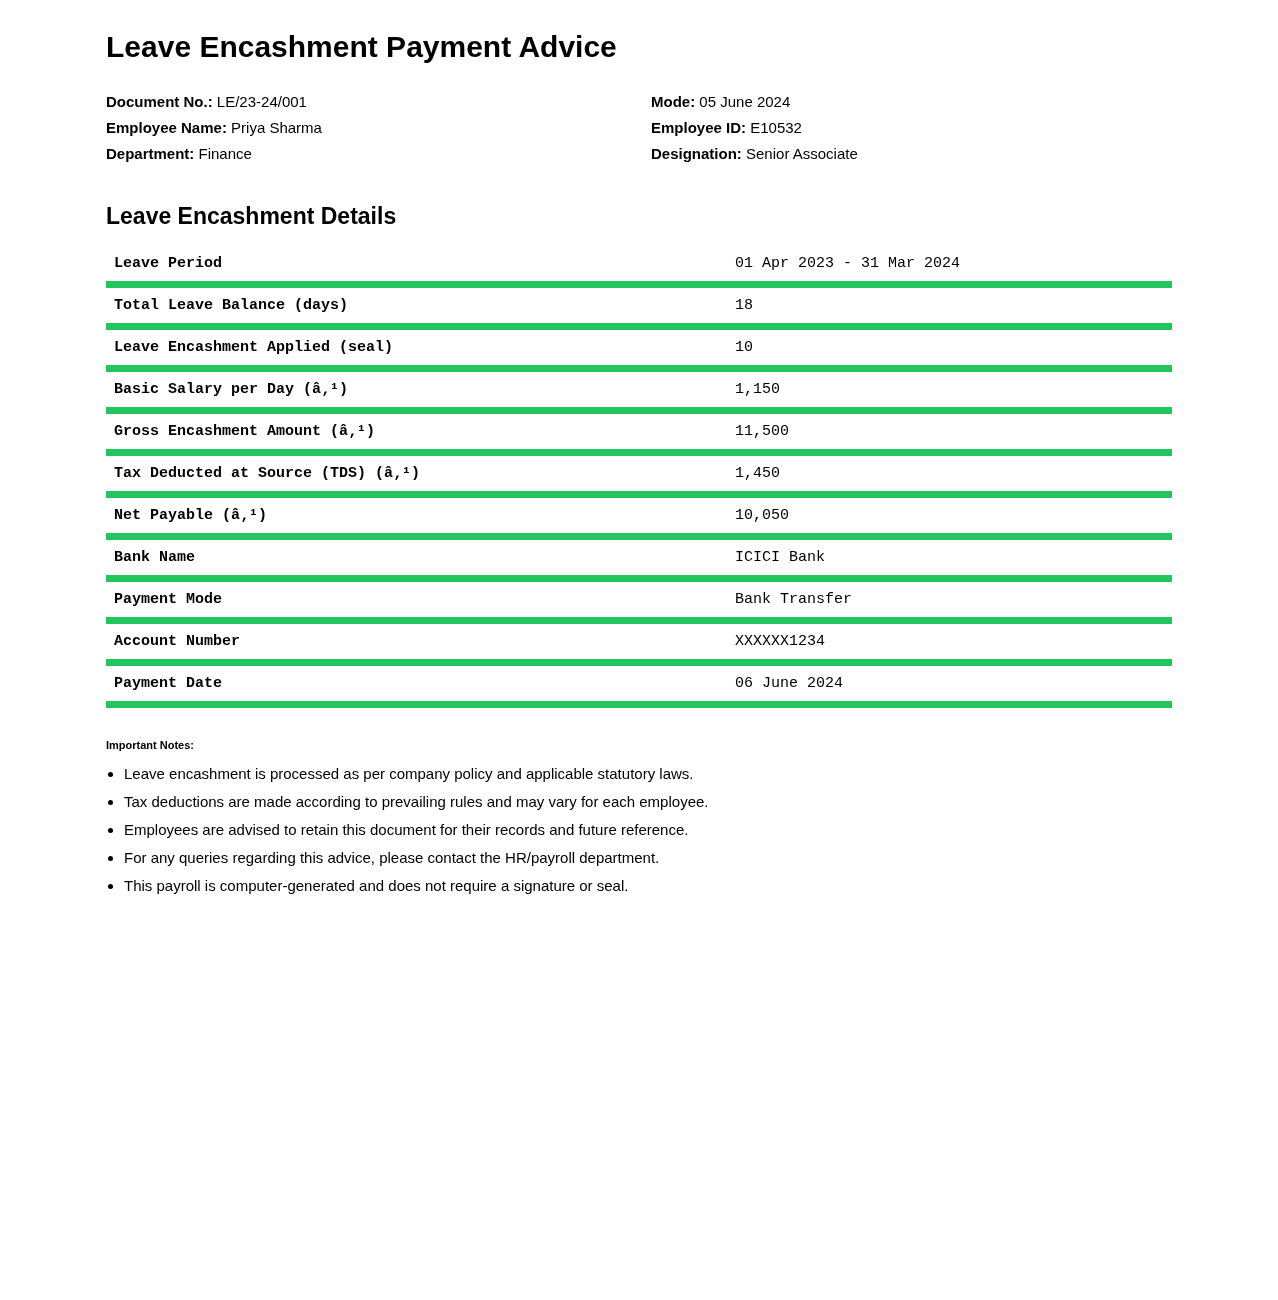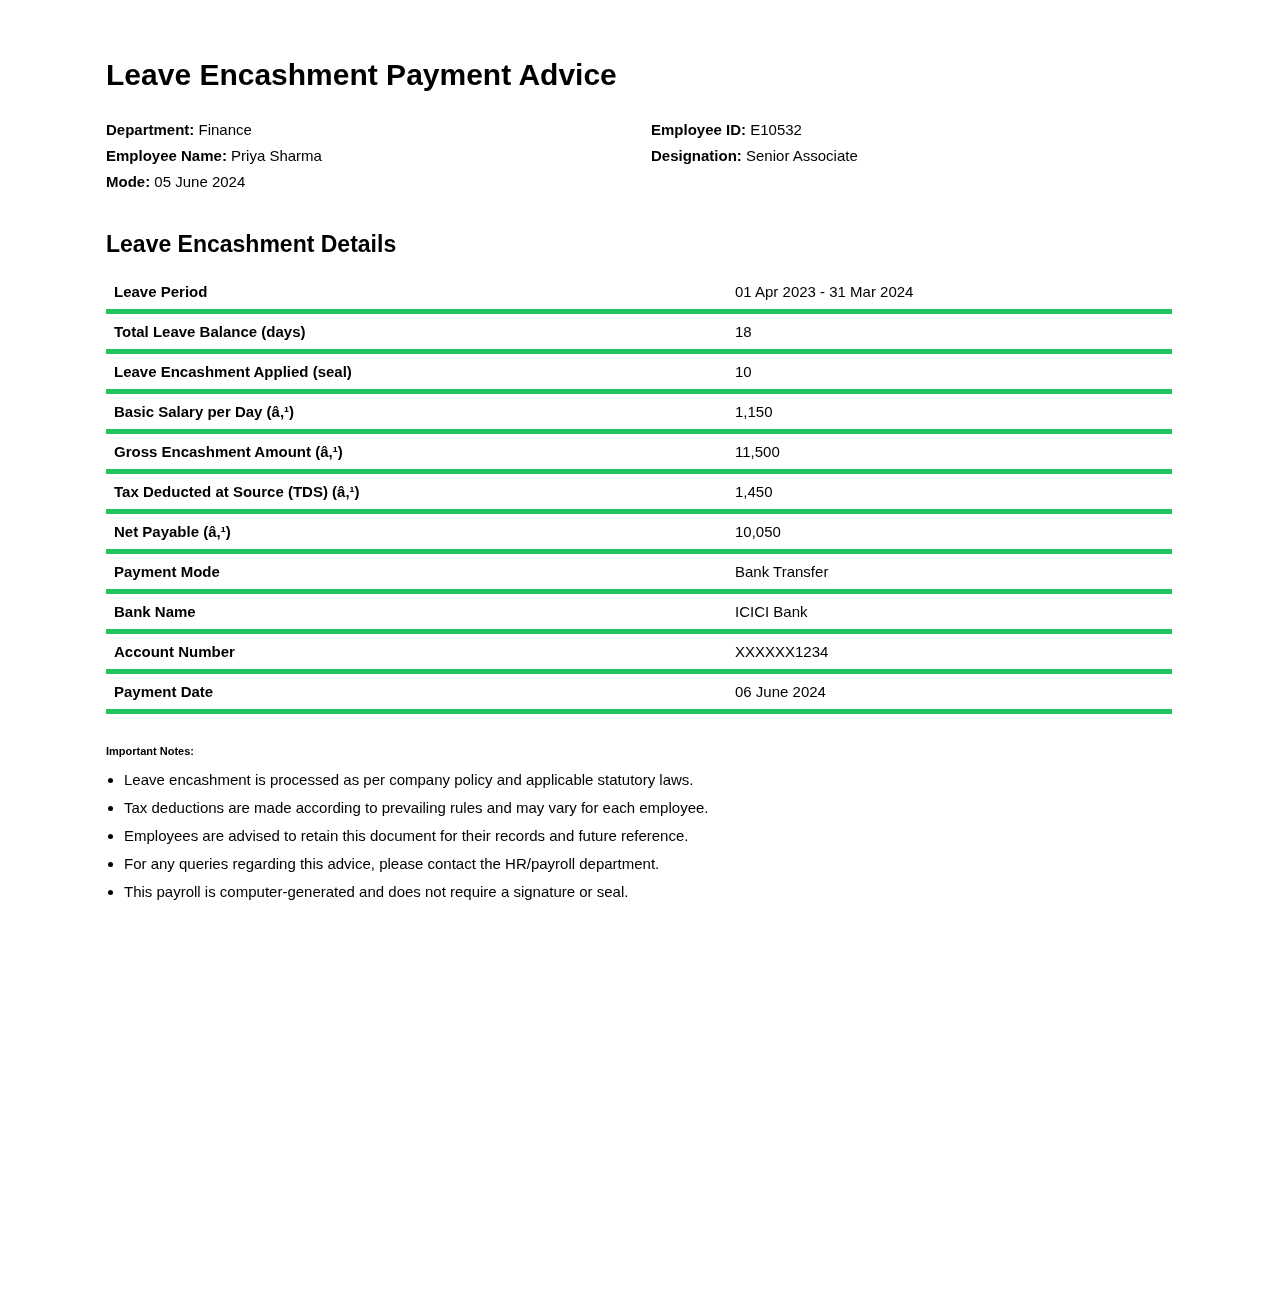--- a/index.html
+++ b/index.html
@@ -8,21 +8,21 @@
     padding: 0;
     background: #ffffff;
     color: #000000;
     font-family: "Liberation Sans", "DejaVu Sans", sans-serif;
   }
   body { min-height: 1300px; width: 1278px; }
 
   .page {
     width: 1066px;
     margin: 0 auto;
-    padding-top: 58px;
+    padding-top: 30px;
   }
 
   h1.doc-title {
     font-size: 30px;
     font-weight: bold;
     margin: 0 0 26px 0;
     line-height: 1.1;
   }
 
   .meta-grid {
@@ -41,24 +41,25 @@
     margin: 36px 0 17px 0;
     line-height: 1.15;
   }
 
   table.details-table {
     width: 100%;
     border-collapse: collapse;
     font-size: 15px;
   }
   table.details-table td {
-    border-bottom: 5px solid #22c55e;
+    border-bottom: 7px solid #22c55e;
     padding: 9px 8px;
     vertical-align: top;
     line-height: 17px;
+    font-family: Liberation Mono, monospace;
   }
   td.row-label { font-weight: bold; width: 621px; }
   td.row-value { font-weight: normal; }
 
   .notes-heading {
     font-size: 11px;
     font-weight: bold;
     margin-top: 31px;
   }
   ul.notes-list {
@@ -72,22 +73,23 @@
   }
 </style>
 </head>
 <body>
 
 <div class="page">
 
   <h1 class="doc-title">Leave Encashment Payment Advice</h1>
 
   <div class="meta-grid">
+    <div class="meta-row"><span class="meta-label">Document No.:</span> <span>LE/23-24/001</span></div>
+    <div class="meta-row"><span class="meta-label">Employee Name:</span> <span>Priya Sharma</span></div>
     <div class="meta-row"><span class="meta-label">Department:</span> <span>Finance</span></div>
-    <div class="meta-row"><span class="meta-label">Employee Name:</span> <span>Priya Sharma</span></div>
     <div class="meta-row"><span class="meta-label">Mode:</span> <span>05 June 2024</span></div>
     <div class="meta-row"><span class="meta-label">Employee ID:</span> <span>E10532</span></div>
     <div class="meta-row"><span class="meta-label">Designation:</span> <span>Senior Associate</span></div>
   </div>
 
   <h2 class="section-title">Leave Encashment Details</h2>
 
   <table class="details-table">
     <tbody>
       <tr>
@@ -112,26 +114,26 @@
       </tr>
       <tr>
         <td class="row-label">Tax Deducted at Source (TDS) (â‚¹)</td>
         <td class="row-value">1,450</td>
       </tr>
       <tr>
         <td class="row-label">Net Payable (â‚¹)</td>
         <td class="row-value">10,050</td>
       </tr>
       <tr>
+        <td class="row-label">Bank Name</td>
+        <td class="row-value">ICICI Bank</td>
+      </tr>
+      <tr>
         <td class="row-label">Payment Mode</td>
         <td class="row-value">Bank Transfer</td>
-      </tr>
-      <tr>
-        <td class="row-label">Bank Name</td>
-        <td class="row-value">ICICI Bank</td>
       </tr>
       <tr>
         <td class="row-label">Account Number</td>
         <td class="row-value">XXXXXX1234</td>
       </tr>
       <tr>
         <td class="row-label">Payment Date</td>
         <td class="row-value">06 June 2024</td>
       </tr>
     </tbody>

